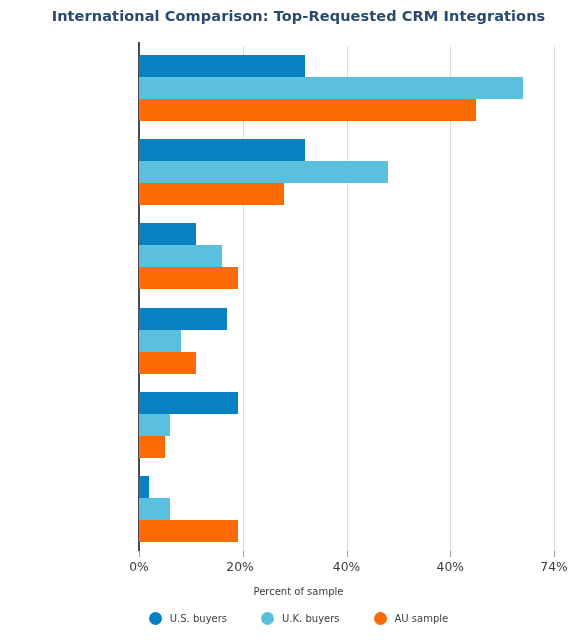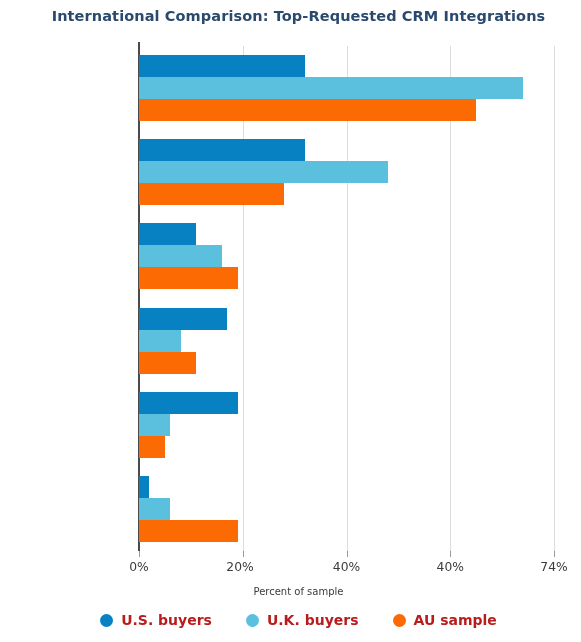--- a/index.html
+++ b/index.html
@@ -102,24 +102,23 @@
     align-items: center;
     gap: 8px;
   }
   .legend-dot {
     width: 13px;
     height: 13px;
     border-radius: 50%;
     display: block;
   }
   .legend-label {
-    font-size: 14px;
-    color: #b91c1c;
+    font-size: 10px;
+    color: #404040;
     white-space: nowrap;
-    font-weight: bold;
   }
 </style>
 </head>
 <body>
 
 <div id="chart-root">
 
   <div class="chart-title">International Comparison: Top-Requested CRM Integrations</div>
 
   <div class="plot" id="plot-area">

